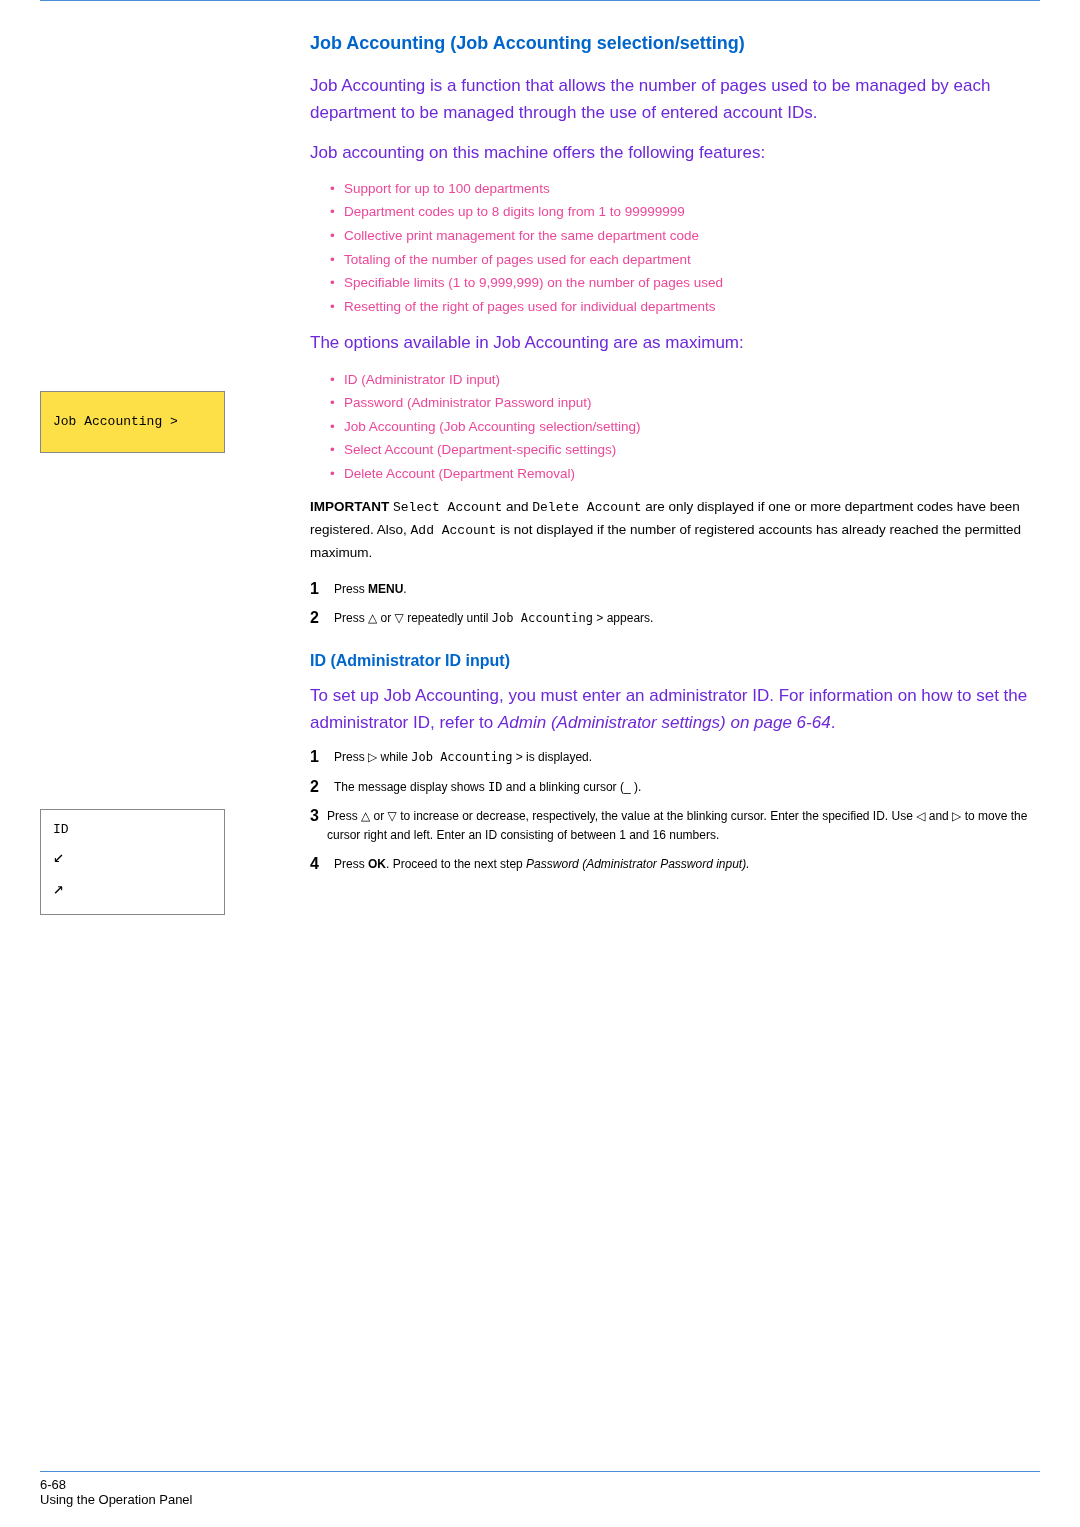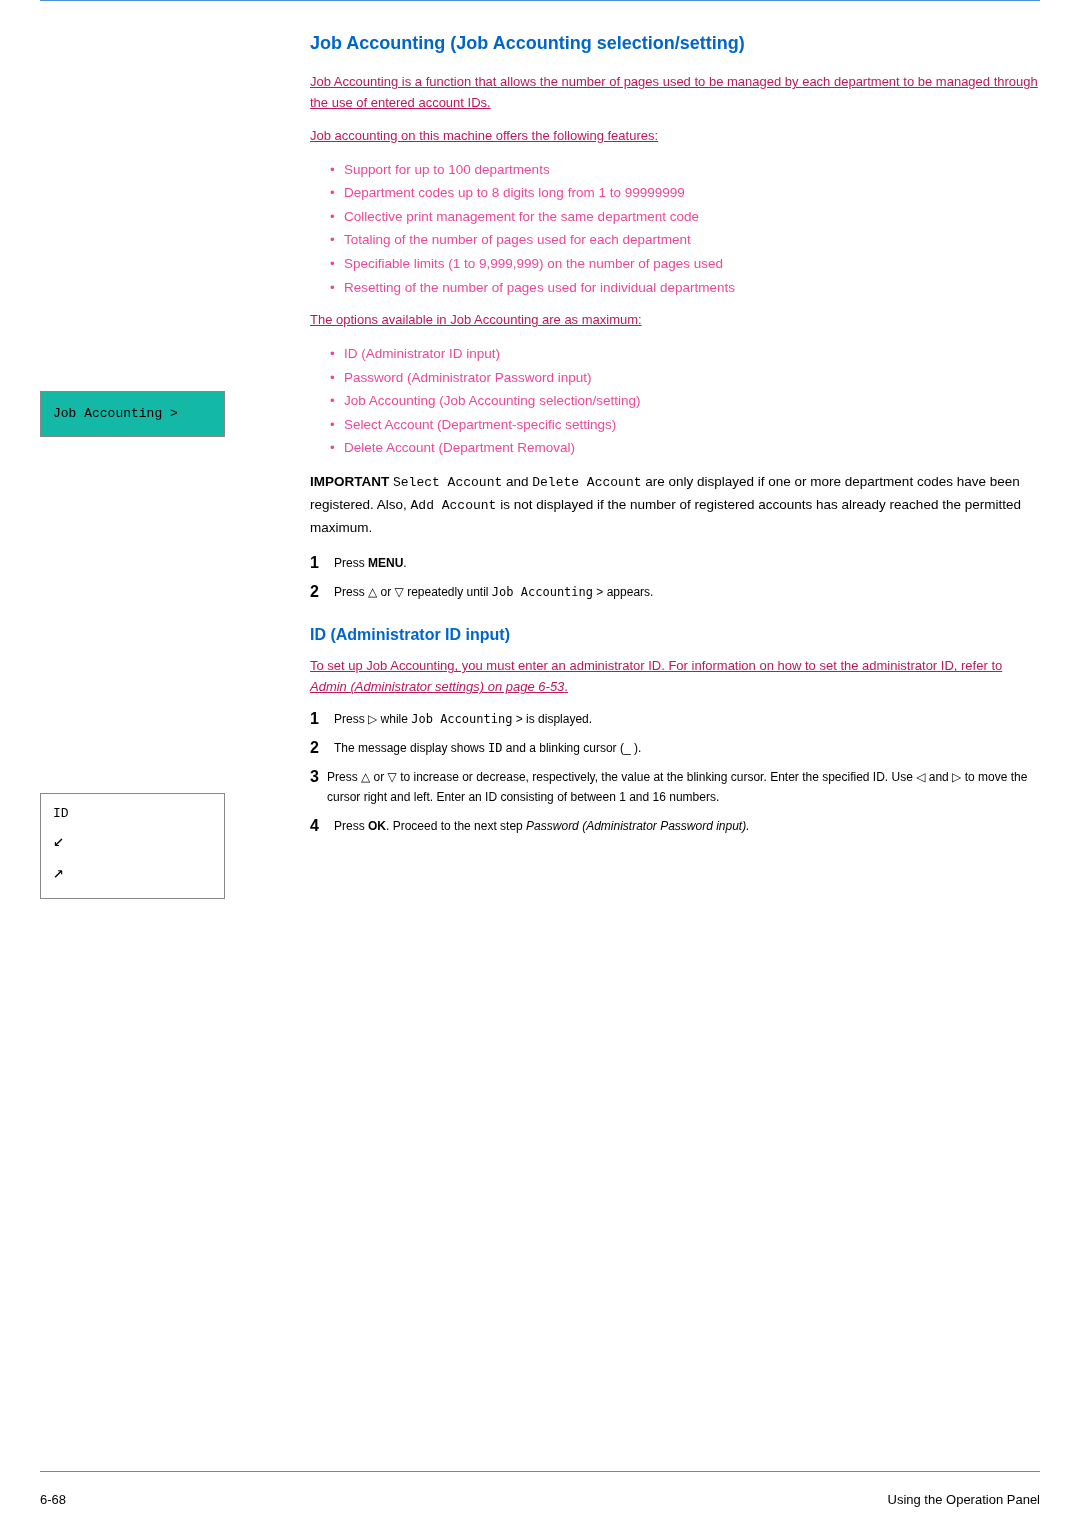--- a/index.html
+++ b/index.html
@@ -64,25 +64,24 @@
     
     .section-title {
       font-size: 18px;
       font-weight: bold;
       color: #0066cc;
       margin-bottom: 16px;
       line-height: 1.4;
     }
 
     .body-text {
-      font-size: 13px;
+      font-size: 17px;
       line-height: 1.6;
       margin-bottom: 12px;
-      color: #be185d;
-      text-decoration: underline;
+      color: #6d28d9;
     }
 
     .bullet-list {
       margin: 8px 0 12px 20px;
       list-style: none;
     }
 
     .bullet-list li {
       font-size: 13.5px;
       line-height: 1.6;
@@ -138,24 +137,24 @@
       font-weight: bold;
       color: #0066cc;
       margin-top: 24px;
       margin-bottom: 12px;
     }
 
     
     .display-box {
       border: 1px solid #888;
       width: 185px;
-      padding: 12px 12px;
-      font-family: 'Courier New', Courier, monospace;
-      font-size: 13px;
-      background: #14b8a6;
+      padding: 20px 12px;
+      font-family: 'Courier New', Courier, monospace;
+      font-size: 13px;
+      background: #fde047;
       margin-bottom: 16px;
       line-height: 1.5;
     }
 
     .display-box-id {
       border: 1px solid #888;
       width: 185px;
       padding: 8px 12px;
       font-family: 'Courier New', Courier, monospace;
       font-size: 13px;
@@ -168,20 +167,21 @@
     
     .footer {
       position: absolute;
       bottom: 20px;
       left: 40px;
       right: 40px;
       display: flex;
       justify-content: space-between;
       font-size: 13px;
       color: #000;
+      flex-direction: column;
     }
 
     .bold-text {
       font-weight: bold;
     }
 
     .id-display {
       display: flex;
       flex-direction: column;
       font-family: 'Courier New', Courier, monospace;
@@ -221,21 +221,21 @@
 
       <p class="body-text">Job Accounting is a function that allows the number of pages used to be managed by each department to be managed through the use of entered account IDs.</p>
       <p class="body-text">Job accounting on this machine offers the following features:</p>
 
       <ul class="bullet-list">
         <li>Support for up to 100 departments</li>
         <li>Department codes up to 8 digits long from 1 to 99999999</li>
         <li>Collective print management for the same department code</li>
         <li>Totaling of the number of pages used for each department</li>
         <li>Specifiable limits (1 to 9,999,999) on the number of pages used</li>
-        <li>Resetting of the number of pages used for individual departments</li>
+        <li>Resetting of the right of pages used for individual departments</li>
       </ul>
 
       <p class="body-text">The options available in Job Accounting are as maximum:</p>
 
       <ul class="bullet-list">
         <li>ID (Administrator ID input)</li>
         <li>Password (Administrator Password input)</li>
         <li>Job Accounting (Job Accounting selection/setting)</li>
         <li>Select Account (Department-specific settings)</li>
         <li>Delete Account (Department Removal)</li>
@@ -251,21 +251,21 @@
       </div>
 
       <div class="step-row">
         <span class="step-number">2</span>
         <span class="step-content">Press △ or ▽ repeatedly until <code>Job Accounting</code> &gt; appears.</span>
       </div>
 
       <h2 class="sub-section-title">ID (Administrator ID input)</h2>
 
       <p class="body-text">
-        To set up Job Accounting, you must enter an administrator ID. For information on how to set the administrator ID, refer to <em>Admin (Administrator settings) on page 6-53</em>.
+        To set up Job Accounting, you must enter an administrator ID. For information on how to set the administrator ID, refer to <em>Admin (Administrator settings) on page 6-64</em>.
       </p>
 
       <div class="step-row">
         <span class="step-number">1</span>
         <span class="step-content">Press ▷ while <code>Job Accounting</code> &gt; is displayed.</span>
       </div>
 
       <div class="step-row">
         <span class="step-number">2</span>
         <span class="step-content">The message display shows <code>ID</code> and a blinking cursor (_ ).</span>

